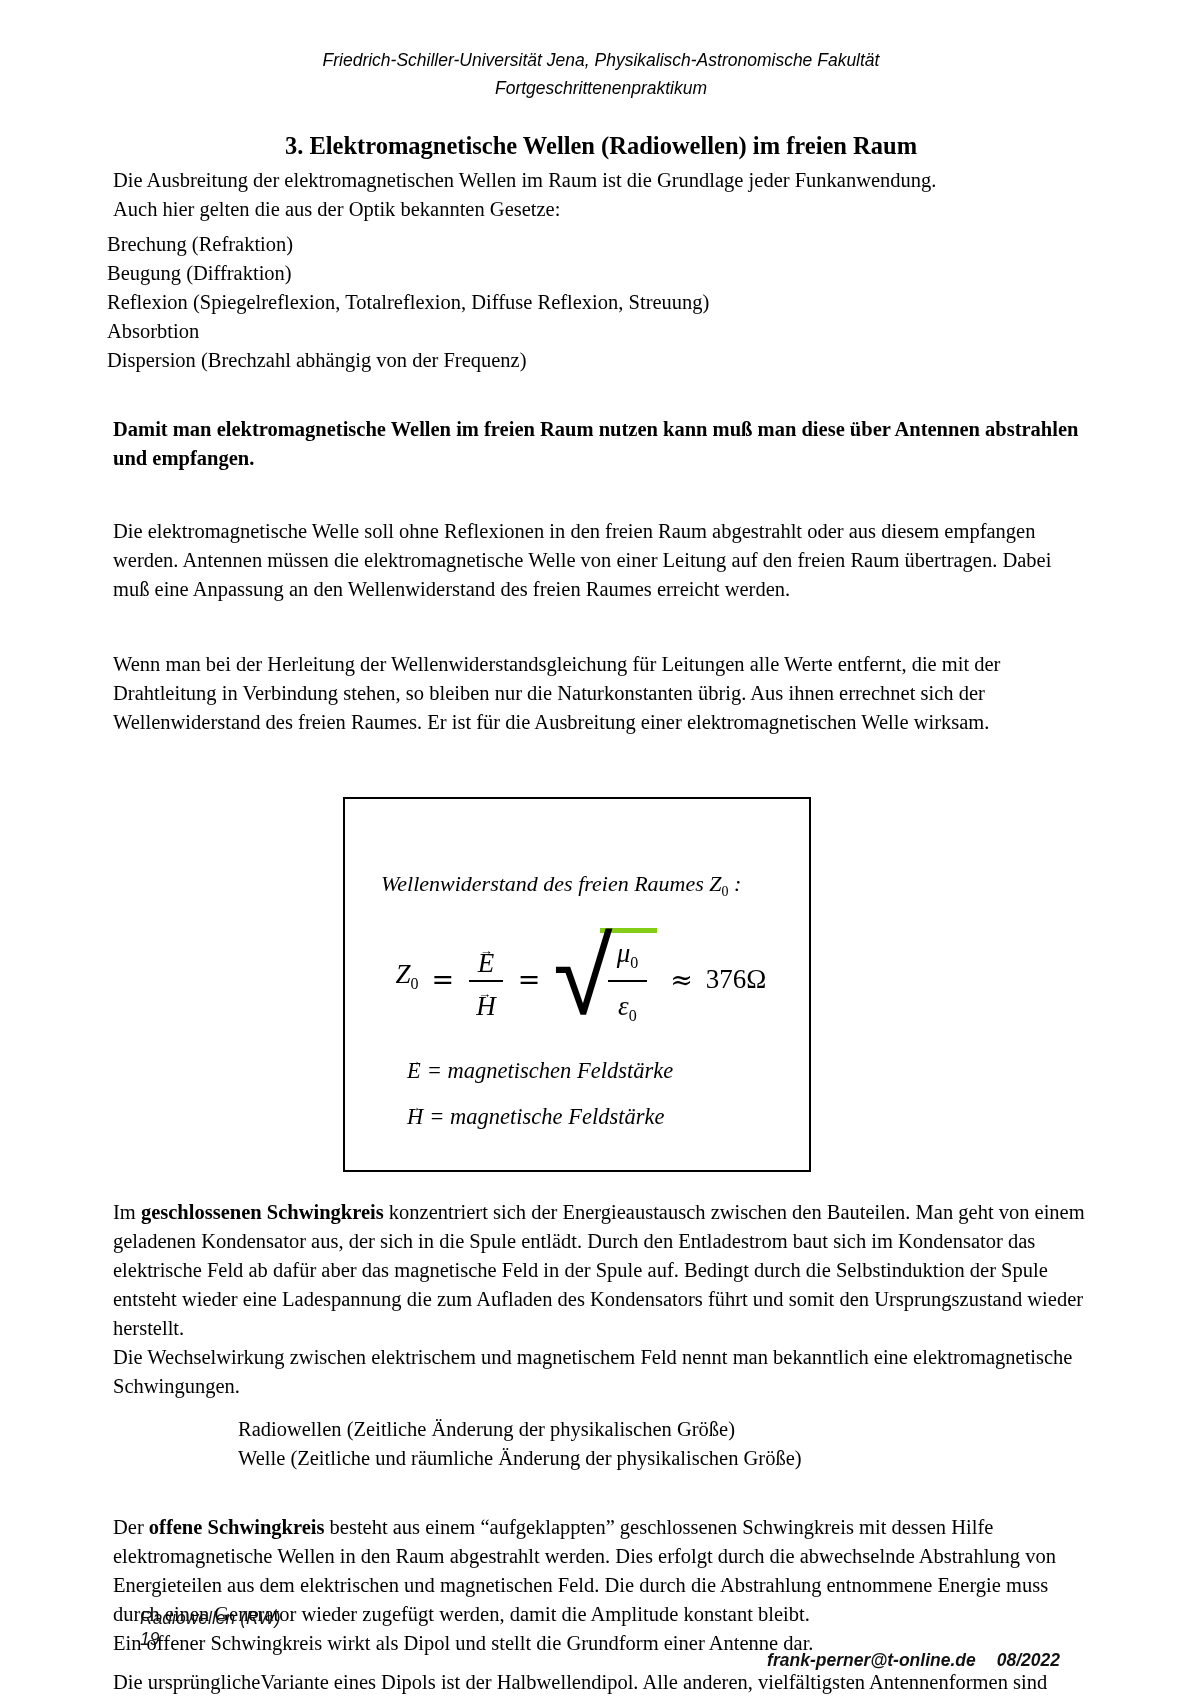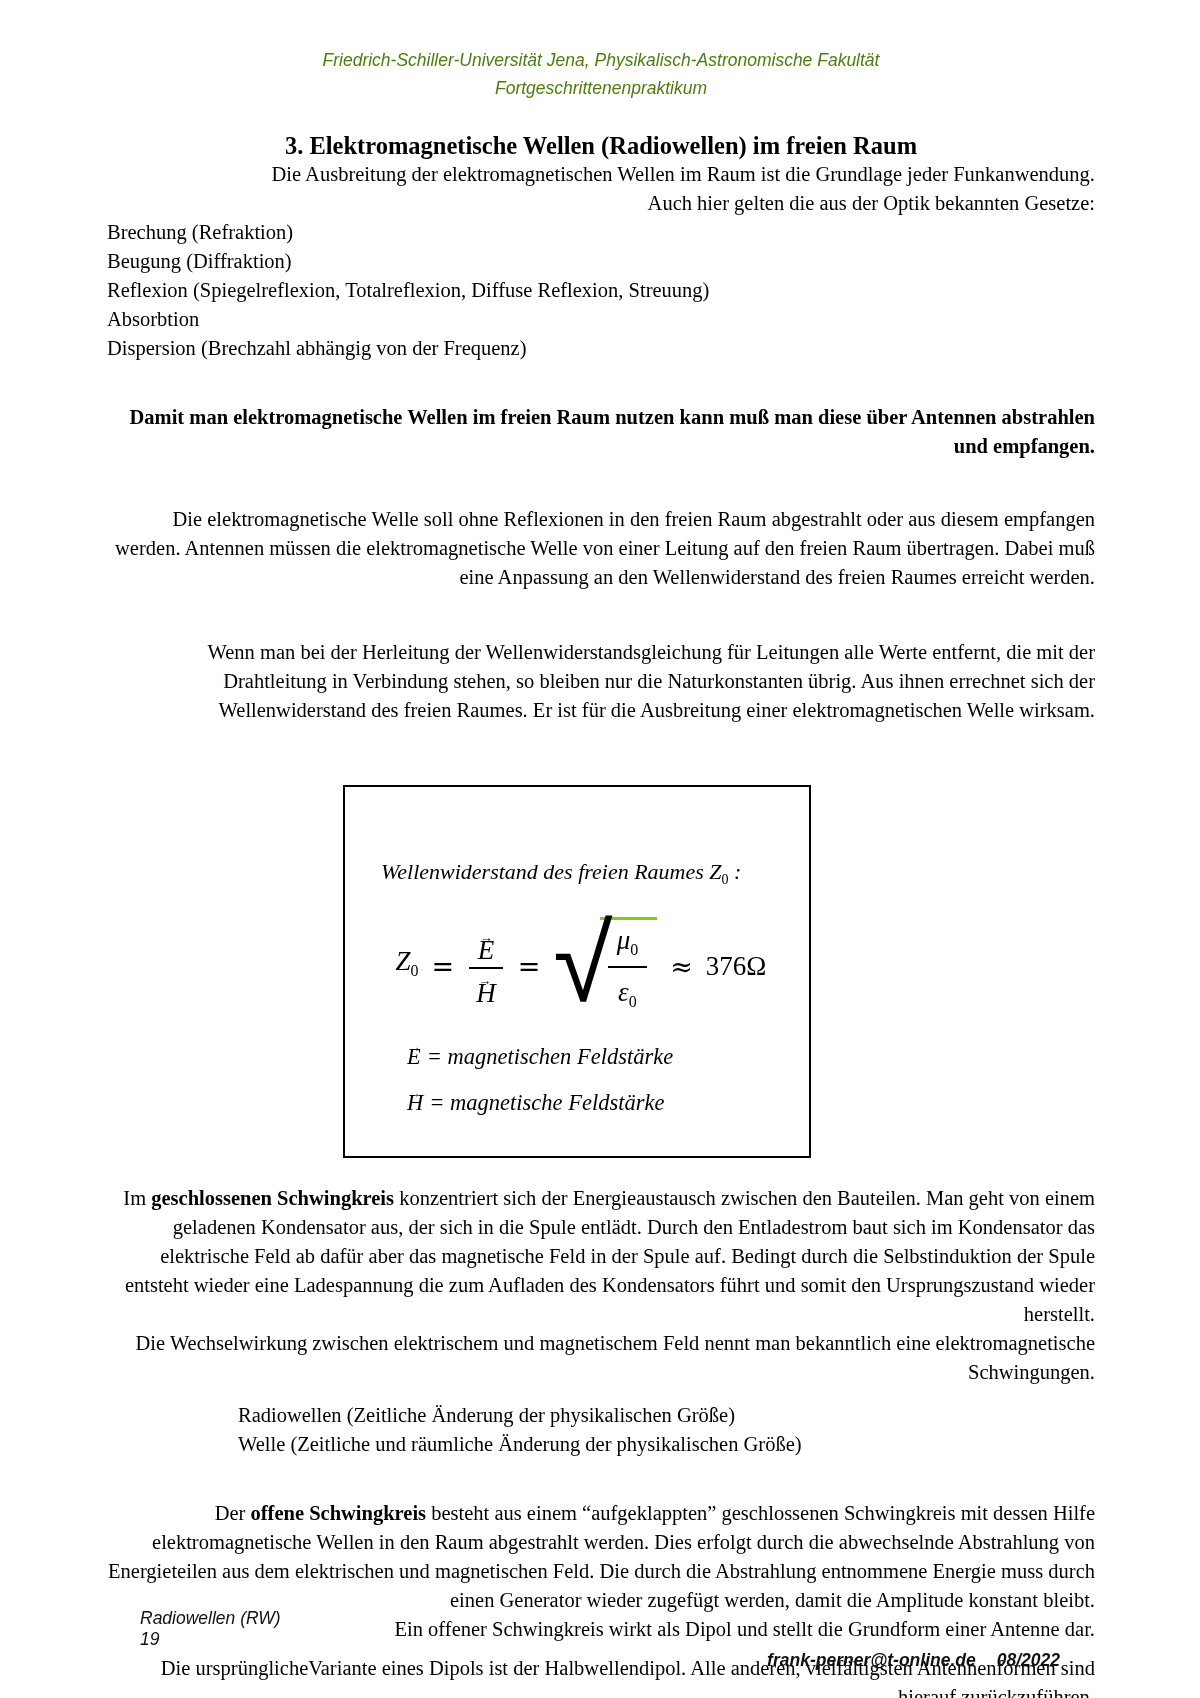--- a/index.html
+++ b/index.html
@@ -1,27 +1,27 @@
 <!DOCTYPE html>
 <html lang="de"><head>
 <meta charset="utf-8">
 <style>
   html,body{margin:0;padding:0;background:#ffffff;}
   body{width:1200px;height:1698px;position:relative;overflow:hidden;color:#000;}
   .page{box-sizing:border-box;width:1200px;height:1698px;padding:46px 105px 0 107px;position:relative;
         font-family:"Liberation Serif", serif;}
   
   .doc-header{text-align:center;font-family:"Liberation Sans", sans-serif;font-style:italic;
-              font-size:17.5px;line-height:28px;color:#4d7c0f;}
+              font-size:17.5px;line-height:28px;color:#000000;}
   
   .doc-title{font-family:"Liberation Serif", serif;font-weight:bold;font-size:24.5px;
              text-align:center;margin:30px 0 0 0;}
   
   .body-text{font-size:20.5px;line-height:29px;}
-  .body-text p{margin:0;text-align:right;}
+  .body-text p{margin:6px;}
   .intro{margin-top:33px;}
   .law-list div{line-height:29px;}
   .p-bold{font-weight:bold;margin-top:40px !important;}
   .p-welle{margin-top:44px !important;}
   .p-herleitung{margin-top:46px !important;}
   .p-closed{margin-top:26px !important;}
   .indent-block{margin-top:14px;margin-left:131px;line-height:29px;}
   .p-open{margin-top:40px !important;}
   .p-halfwave{margin-top:10px !important;}
   
@@ -33,21 +33,21 @@
                font-size:27px;}
   .fb-equation i{font-family:"Liberation Serif", serif;}
   .fb-equation sub{font-size:16px;}
   .eq-op{font-family:"DejaVu Serif", serif;}
   .frac{display:inline-flex;flex-direction:column;align-items:center;}
   .frac .num{border-bottom:2px solid #000;padding:12px 9px 2px 9px;}
   .frac .den{padding:10px 9px 0 9px;}
   .sqrt{display:inline-flex;align-items:center;}
   .radical{font-family:"DejaVu Sans", sans-serif;font-size:108px;line-height:100px;font-weight:200;
            margin-right:-13px;transform:translateY(-2px);}
-  .radicand{border-top:3px solid #84cc16;padding:2px 10px 0 8px;}
+  .radicand{border-top:5px solid #84cc16;padding:2px 10px 0 8px;}
   .radicand .frac .num{padding-top:4px;}
   .vec{position:relative;display:inline-block;}
   .vec-arrow{position:absolute;top:-13px;left:2px;font-size:13px;letter-spacing:-1px;font-style:normal;}
   .fb-defs{font-style:italic;font-size:22.5px;margin-left:40px;line-height:46px;}
   .fb-defs .vec-arrow{top:-10px;font-size:12px;}
   .fb-def i{margin-right:6px;}
   
   .doc-footer{position:absolute;left:107px;right:105px;top:1608px;display:flex;align-items:baseline;
               font-family:"Liberation Sans", sans-serif;font-style:italic;font-size:17.5px;color:#111;
               padding:0 35px 0 33px;flex-direction:column;}

